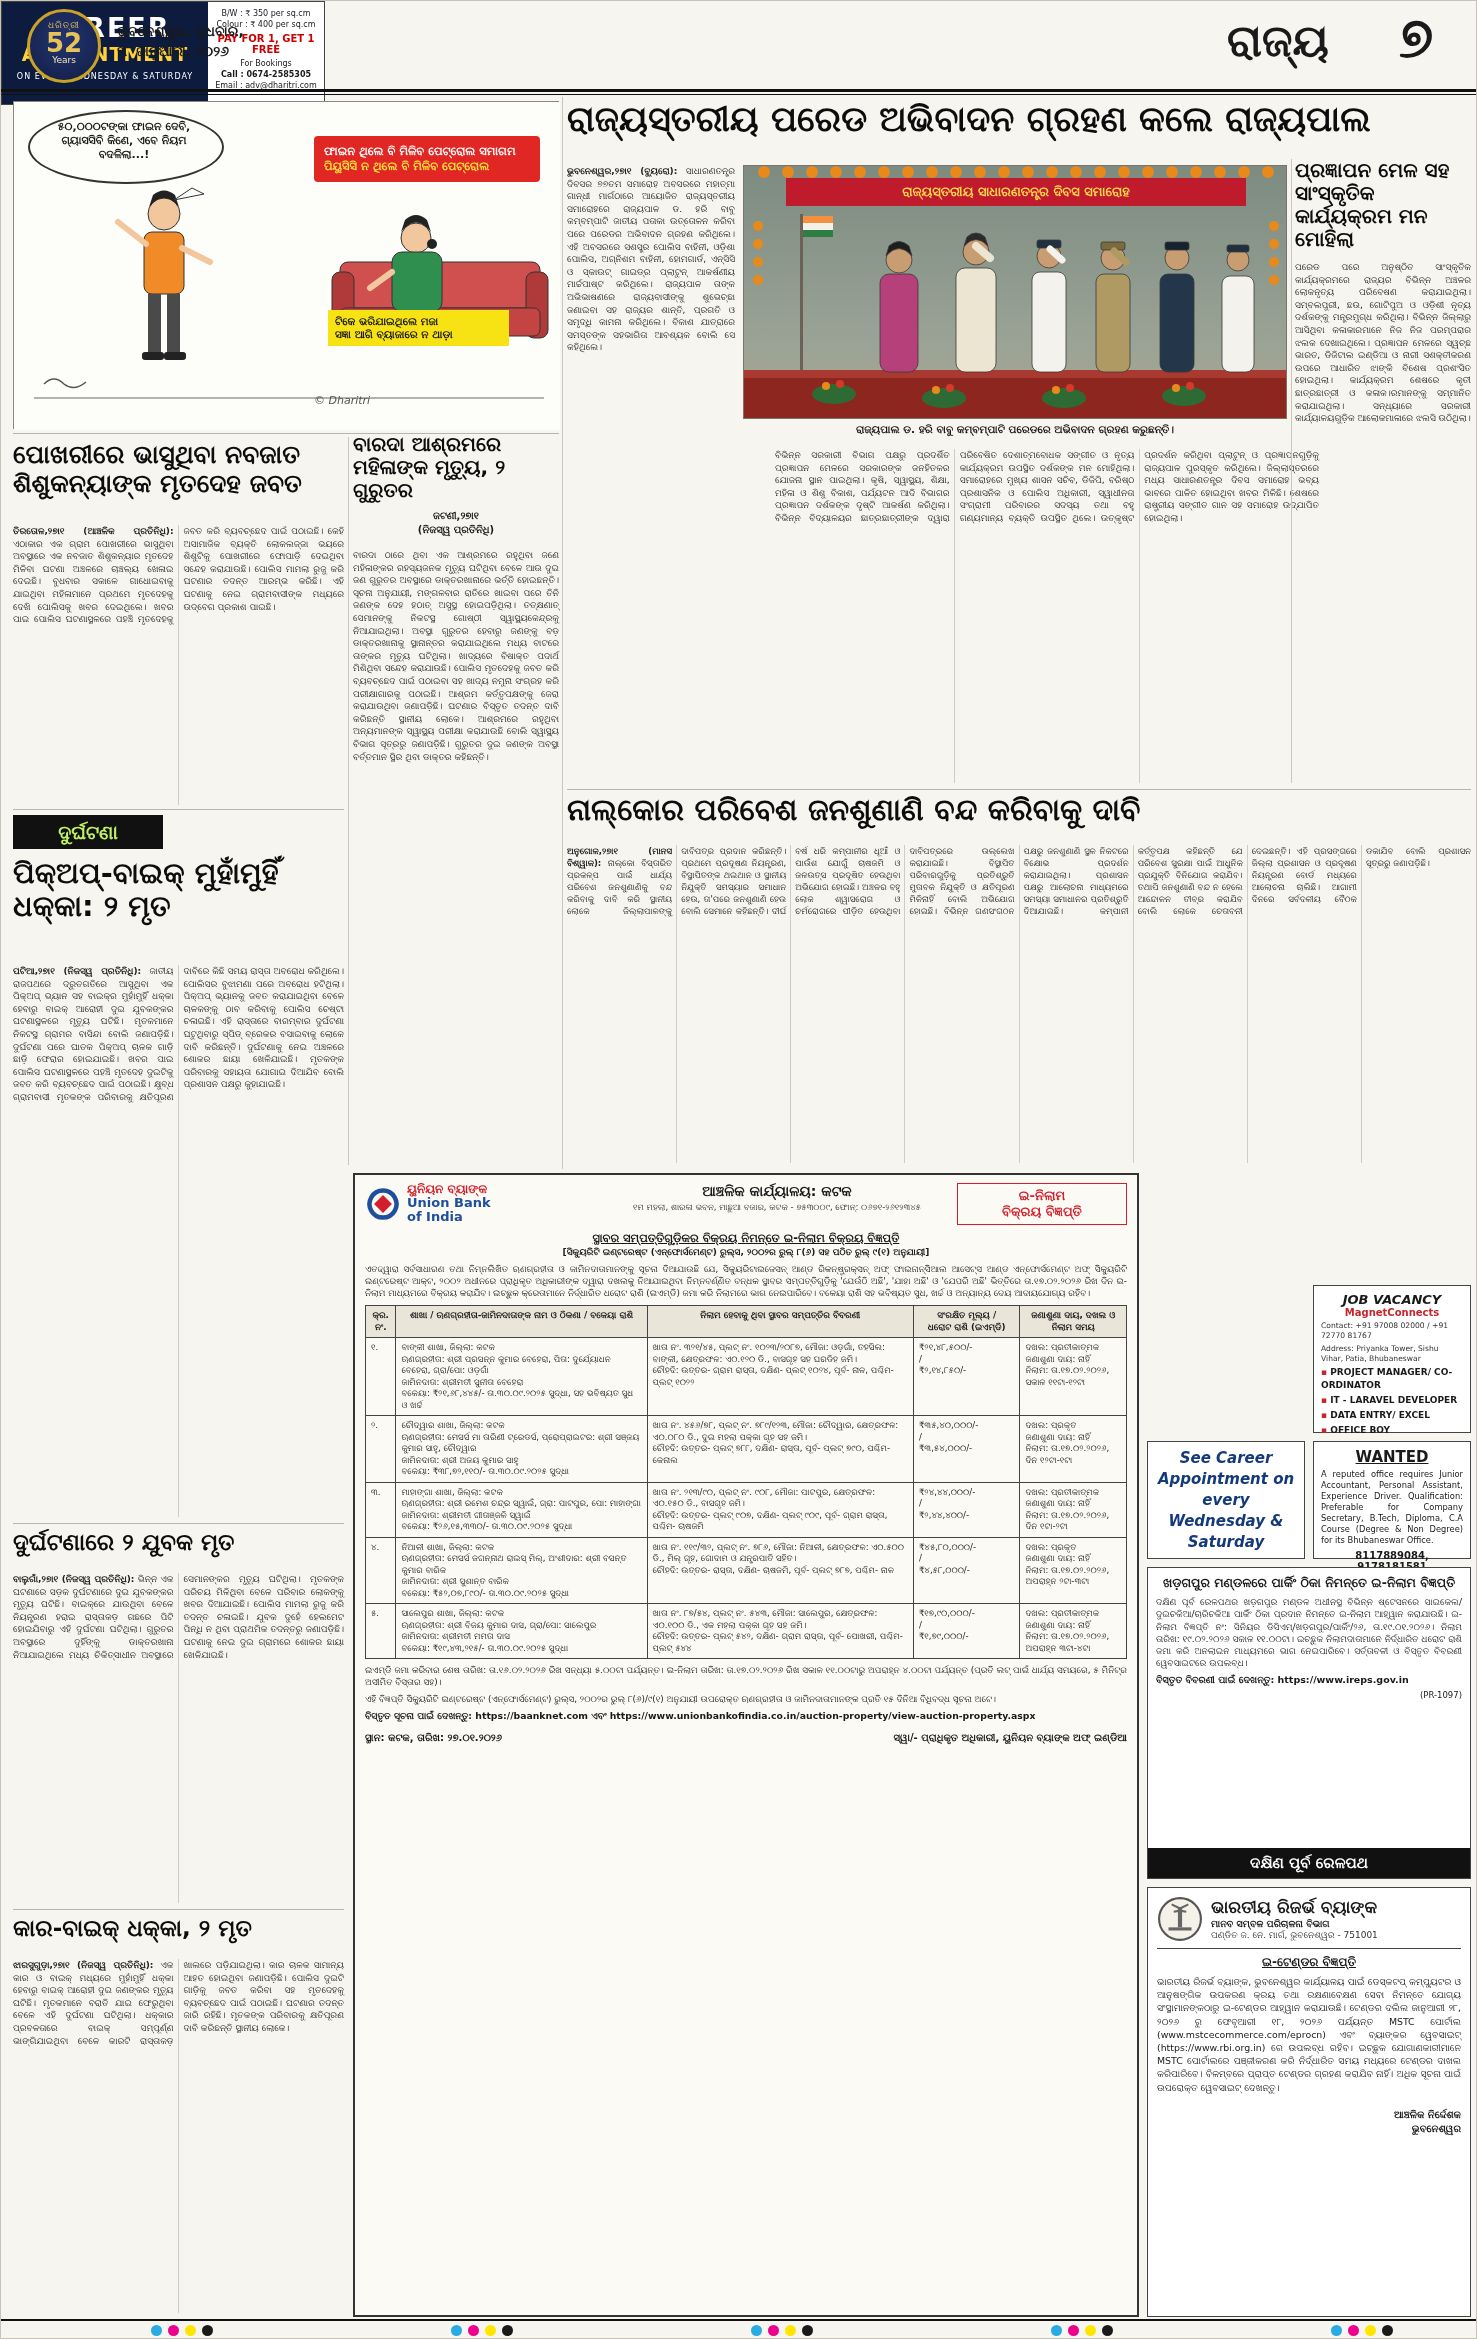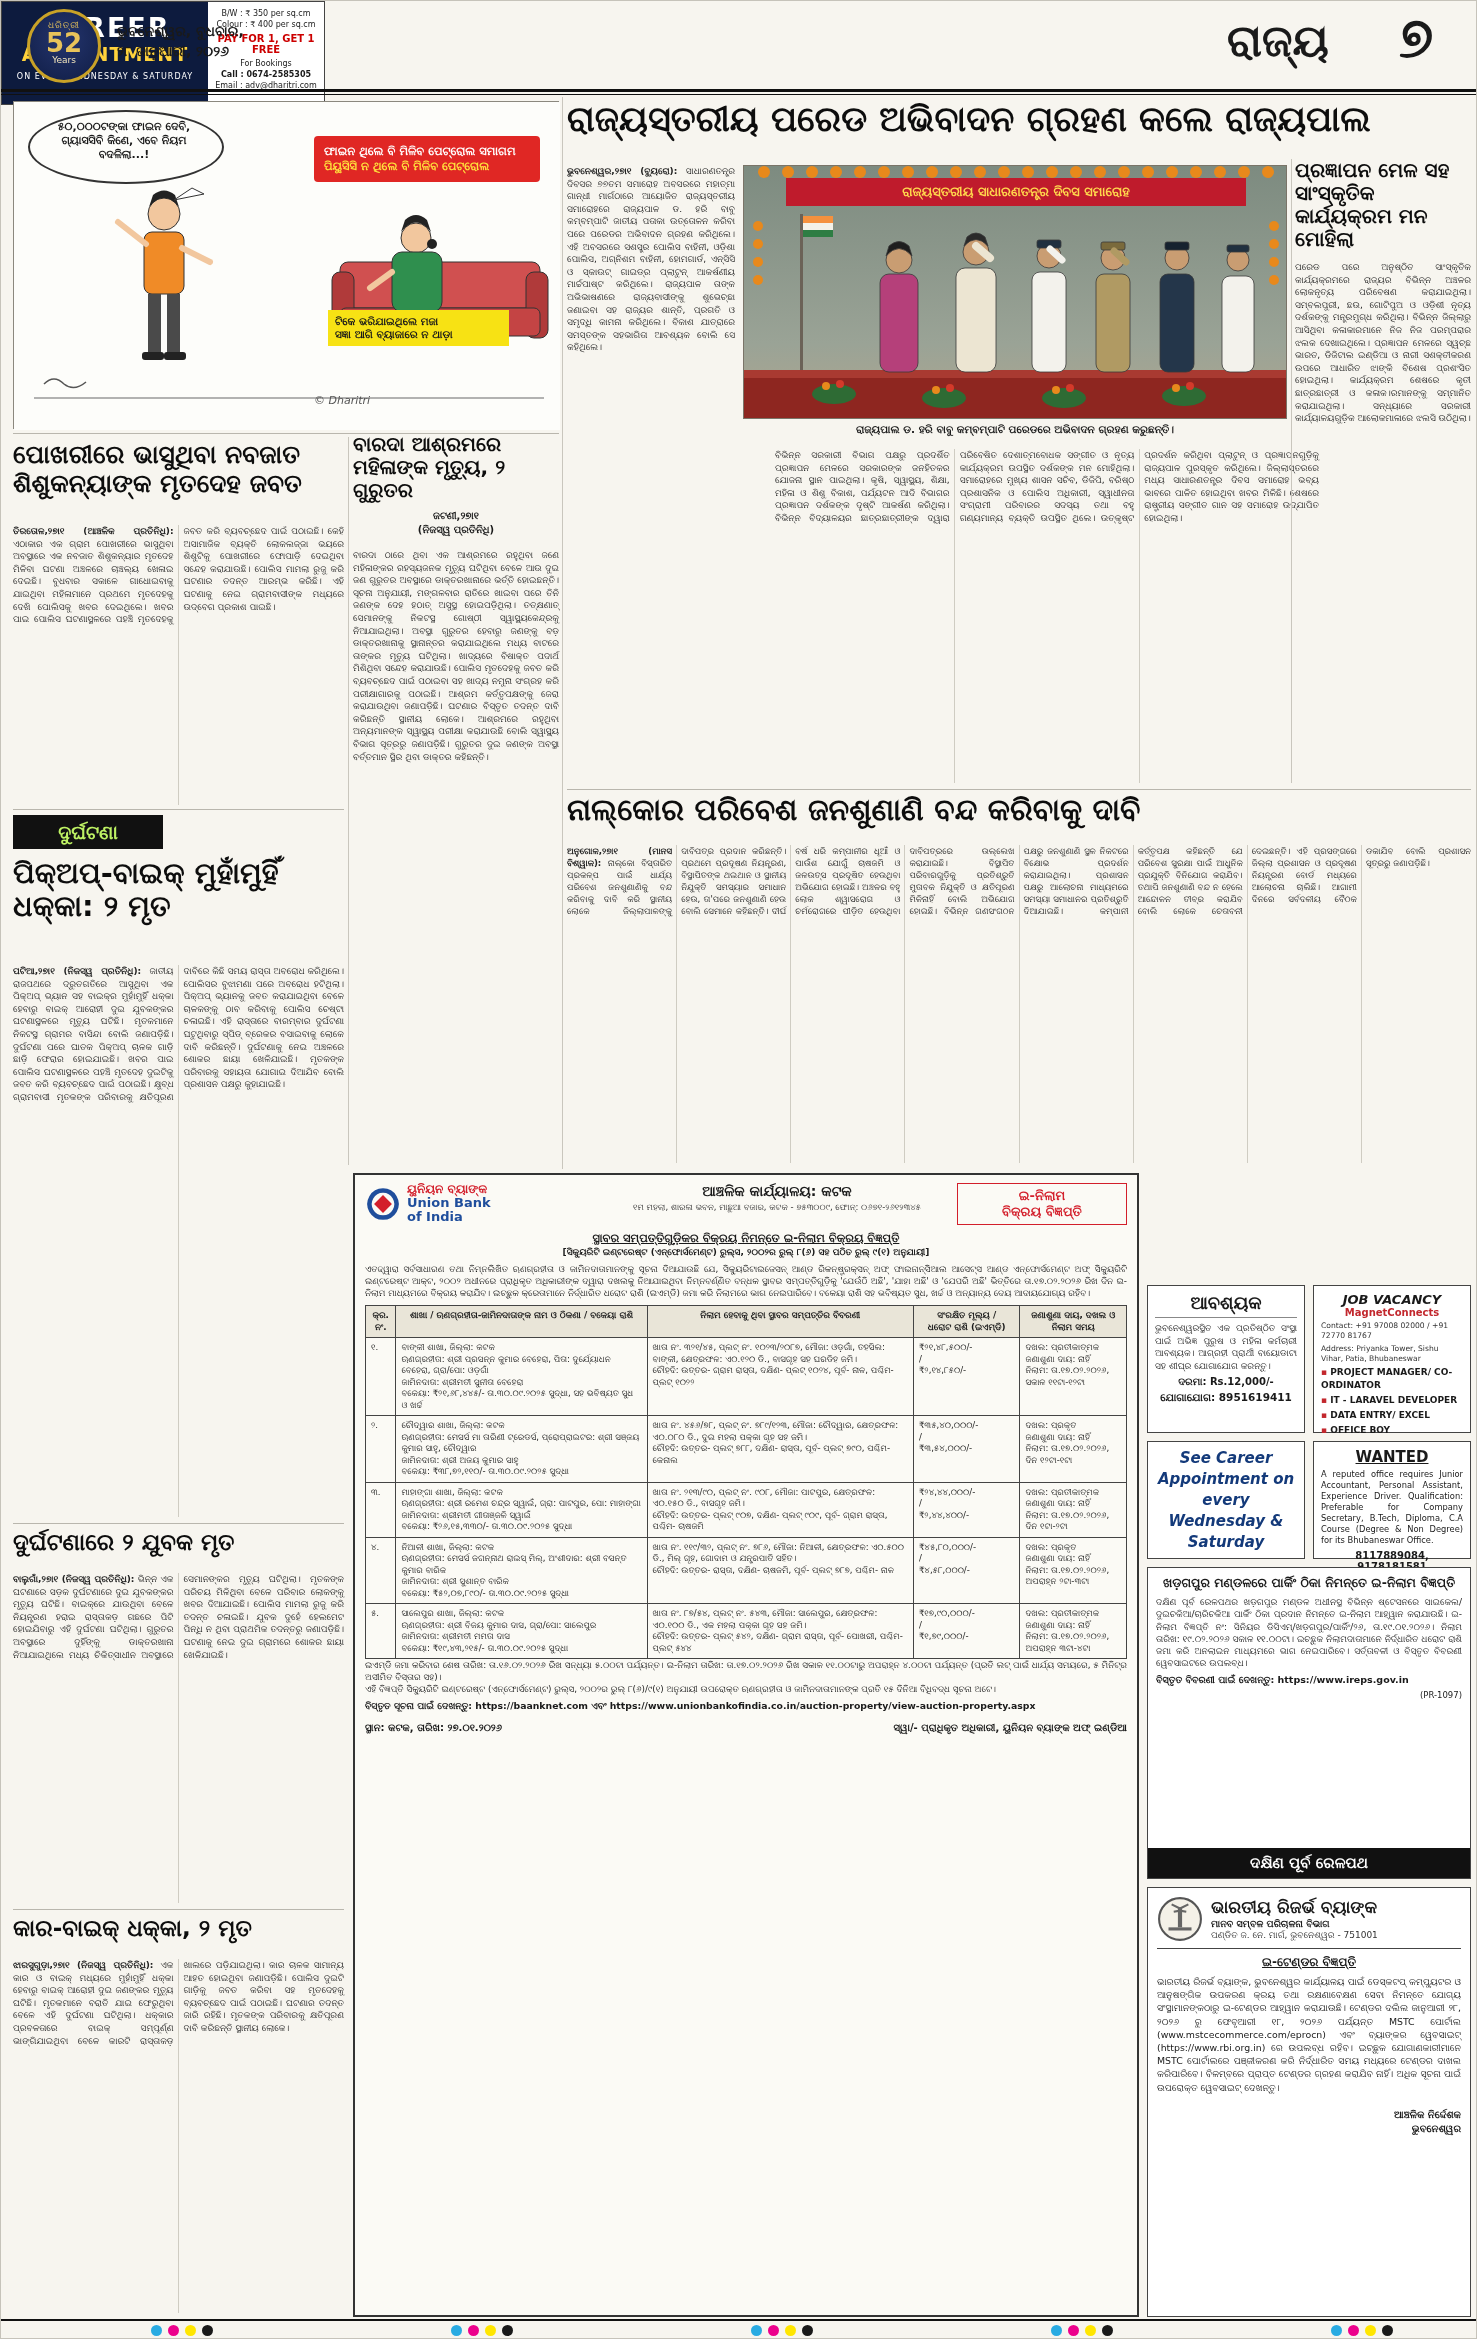--- a/index.html
+++ b/index.html
@@ -66,21 +66,21 @@
   .ub-office-t { font-size:14px; font-weight:bold; }
   .ub-office-a { font-size:8.5px; color:#333; margin-top:2px; }
   .ub-tag { width:170px; text-align:center; color:#d31f2b; font-weight:bold; font-size:13px; line-height:16px; border:1.5px solid #d31f2b; padding:4px; }
   .ub-sub1 { text-align:center; font-weight:bold; font-size:11.5px; margin-top:6px; text-decoration:underline; }
   .ub-sub2 { text-align:center; font-weight:bold; font-size:9px; margin-top:2px; }
   .ub-intro { font-size:8.8px; line-height:12px; text-align:justify; margin-top:5px; }
   .ub-table { width:100%; border-collapse:collapse; margin-top:6px; }
   .ub-table th, .ub-table td { border:1px solid #444; font-size:8.6px; line-height:11.5px; padding:4px 5px; vertical-align:top; text-align:left; }
   .ub-table th { background:#e9e5d8; text-align:center; font-size:8.8px; }
   .w-sl { width:4%; } .w-br { width:33%; } .w-pr { width:35%; } .w-pc { width:14%; } .w-nt { width:14%; }
-  .ub-note { font-size:8.8px; line-height:12px; text-align:justify; }
+  .ub-note { font-size:8.8px; line-height:12px; text-align:justify; margin-top:5px; }
   .ub-links { font-size:9.3px; font-weight:bold; margin-top:5px; word-break:break-all; }
   .ub-sign { display:flex; justify-content:space-between; font-size:10px; font-weight:bold; margin-top:10px; }
 
   
   .career { left:1146px; top:1172px; width:324px; height:104px; display:flex; border:1px solid #444; }
   .career-left { width:206px; background:#0d1b3e; color:#fff; text-align:center; padding-top:10px; }
   .career-l1 { font-size:27px; font-weight:bold; letter-spacing:2px; }
   .career-l2 { font-size:19px; font-weight:bold; color:#ffd23c; letter-spacing:1px; }
   .career-l3 { font-size:8px; margin-top:7px; letter-spacing:1px; }
   .career-right { flex:1; background:#fff; font-size:8px; line-height:11px; padding:6px 6px; text-align:center; }
@@ -467,26 +467,20 @@
     <div class="career-right">
       <div>B/W : ₹ 350 per sq.cm</div>
       <div>Colour : ₹ 400 per sq.cm</div>
       <div class="offer">PAY FOR 1, GET 1 FREE</div>
       <div>For Bookings</div>
       <div style="font-weight:bold;">Call : 0674-2585305</div>
       <div>Email : adv@dharitri.com</div>
     </div>
   </div>
 
-  <div class="abs adbox need">
-    <div class="need-t">ଆବଶ୍ୟକ</div>
-    <div class="need-b">ଭୁବନେଶ୍ୱରସ୍ଥିତ ଏକ ପ୍ରତିଷ୍ଠିତ ସଂସ୍ଥା ପାଇଁ ଅଭିଜ୍ଞ ପୁରୁଷ ଓ ମହିଳା କର୍ମଚାରୀ ଆବଶ୍ୟକ। ଆଗ୍ରହୀ ପ୍ରାର୍ଥୀ ବାୟୋଡାଟା ସହ ଶୀଘ୍ର ଯୋଗାଯୋଗ କରନ୍ତୁ।</div>
-    <div class="need-s">ଦରମା: Rs.12,000/-</div>
-    <div class="need-p">ଯୋଗାଯୋଗ: 8951619411</div>
-  </div>
 
   <div class="abs adbox jobv">
     <div class="jobv-t">JOB VACANCY</div>
     <div class="jobv-brand">MagnetConnects</div>
     <div class="jobv-c">Contact: +91 97008 02000 / +91 72770 81767</div>
     <div class="jobv-c">Address: Priyanka Tower, Sishu Vihar, Patia, Bhubaneswar</div>
     <div class="jobv-i">PROJECT MANAGER/ CO-ORDINATOR</div>
     <div class="jobv-i">IT - LARAVEL DEVELOPER</div>
     <div class="jobv-i">DATA ENTRY/ EXCEL</div>
     <div class="jobv-i">OFFICE BOY</div>

